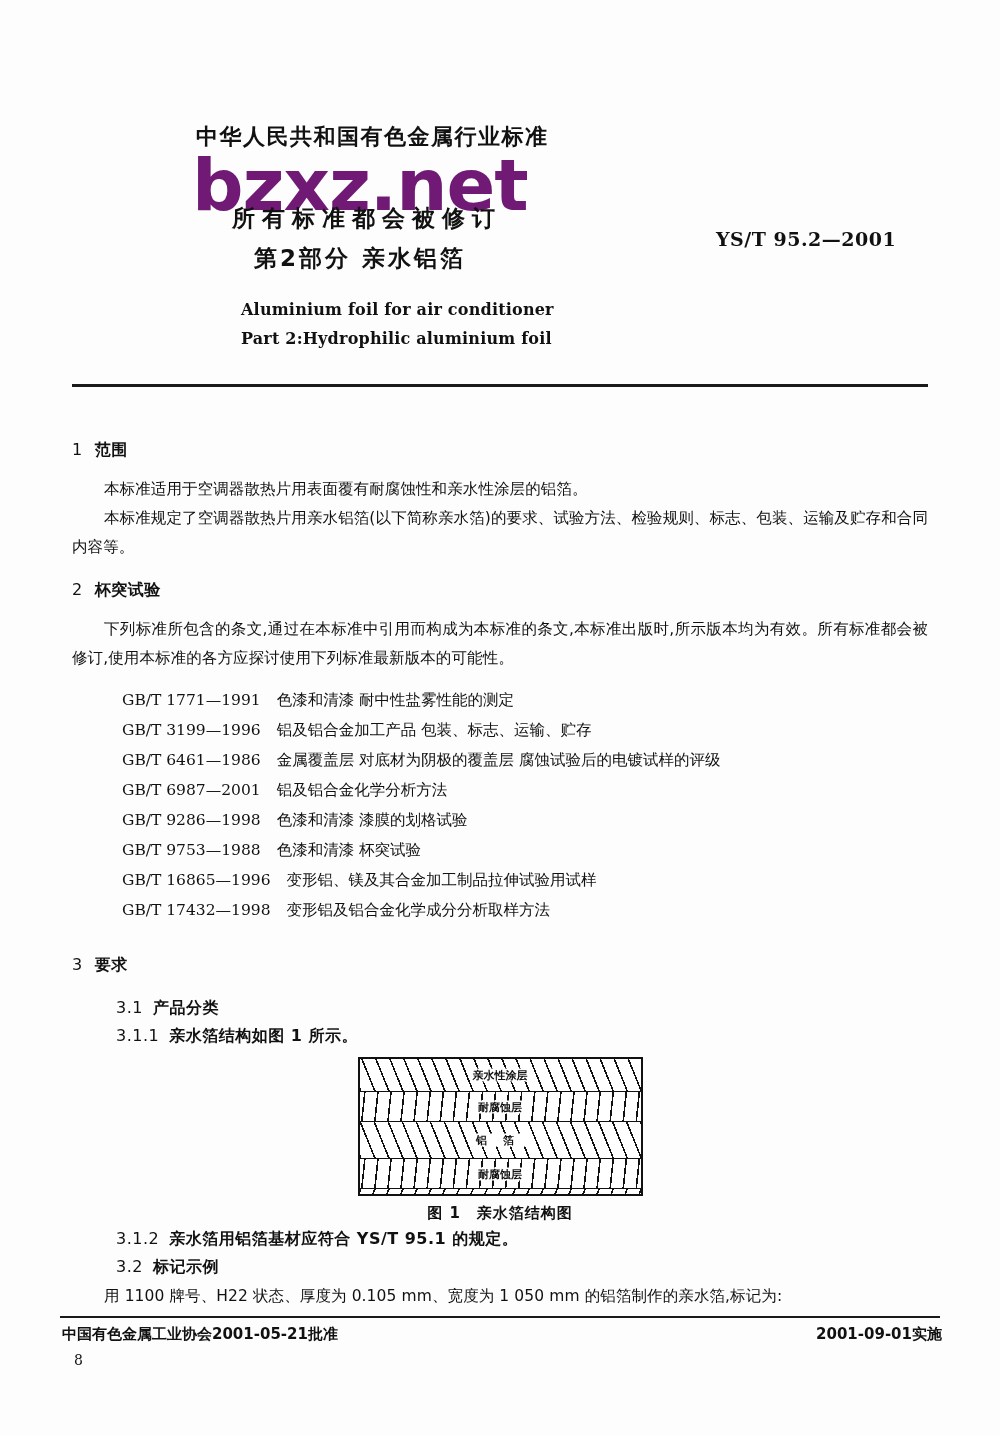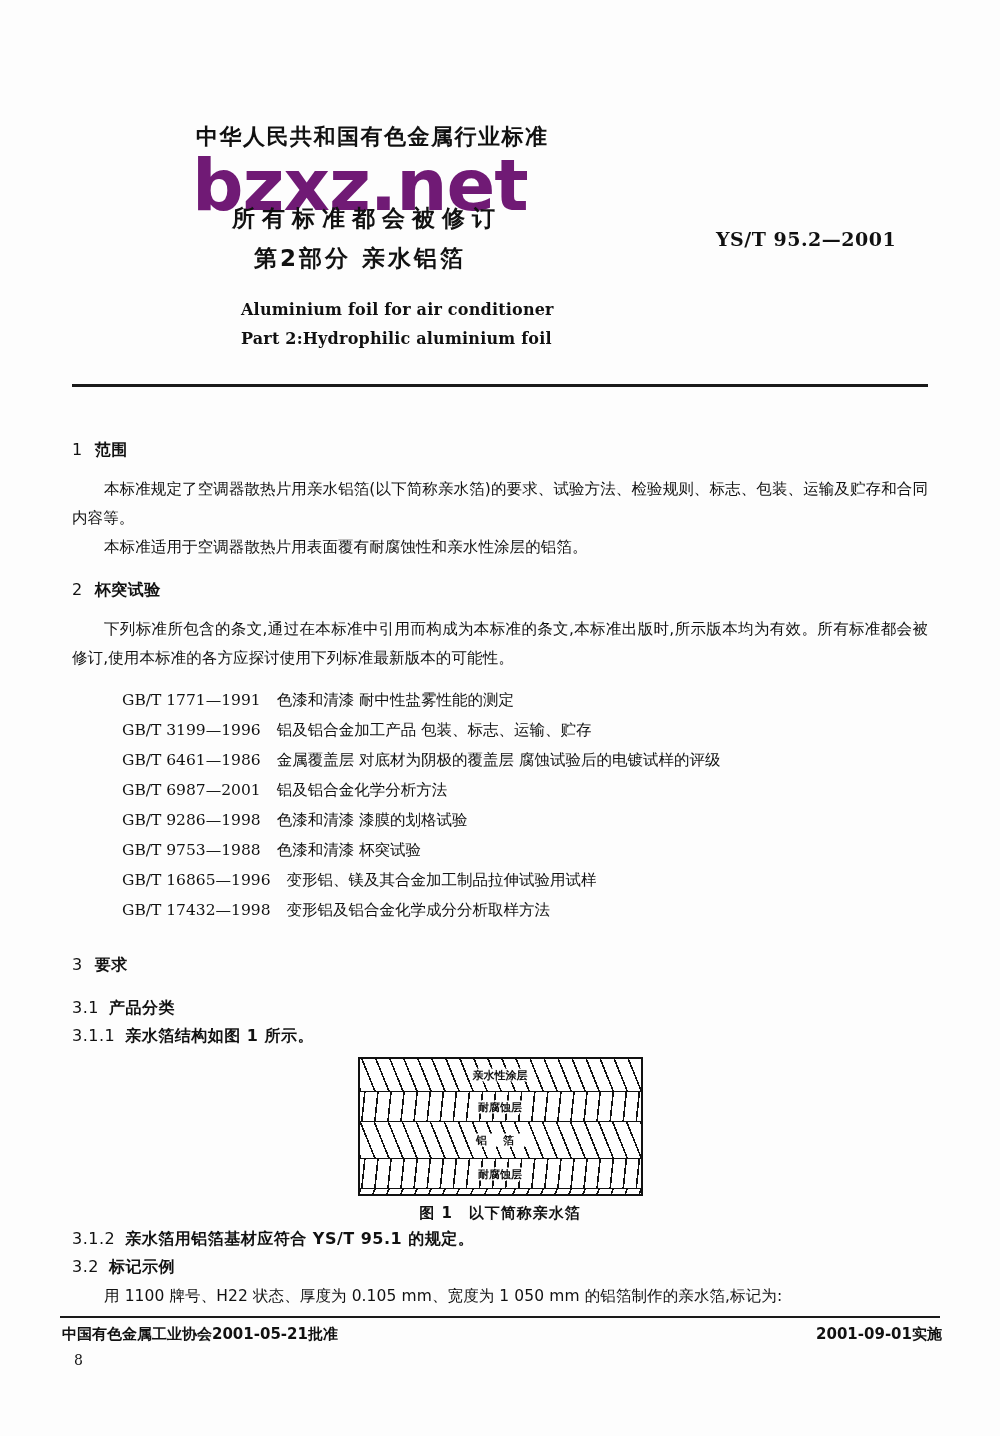--- a/index.html
+++ b/index.html
@@ -123,21 +123,21 @@
     letter-spacing: 0.5px;
   }
   .h1 .num { margin-right: 12px; font-weight: normal; }
   .h2 {
     font-family: "DejaVu Sans", sans-serif;
     font-size: 16px;
     font-weight: bold;
     margin: 0;
     letter-spacing: 0.5px;
   }
-  .h2 .num { margin-right: 10px; font-weight: normal; }
+  .h2 .num { margin-right: 10px; font-weight: normal; margin-left: 44px; }
   .para {
     font-family: "DejaVu Sans", sans-serif;
     font-size: 15.5px;
     line-height: 29px;
     margin: 0;
     text-indent: 32px;
     text-align: justify;
     letter-spacing: 0.1px;
   }
   .gap-s { height: 10px; }
@@ -291,22 +291,22 @@
     <div class="title-en-2">Part 2:Hydrophilic aluminium foil</div>
 
     <div class="rule-top"></div>
 
     <div class="body-area">
 
       <div class="h1">
         <span class="num">1</span><span>范围</span>
       </div>
       <div class="gap-s"></div>
+      <p class="para">本标准适用于空调器散热片用表面覆有耐腐蚀性和亲水性涂层的铝箔。</p>
       <p class="para">本标准规定了空调器散热片用亲水铝箔(以下简称亲水箔)的要求、试验方法、检验规则、标志、包装、运输及贮存和合同内容等。</p>
-      <p class="para">本标准适用于空调器散热片用表面覆有耐腐蚀性和亲水性涂层的铝箔。</p>
 
       <div class="gap-m"></div>
 
       <div class="h1">
         <span class="num">2</span><span>杯突试验</span>
       </div>
       <div class="gap-s"></div>
       <p class="para">下列标准所包含的条文,通过在本标准中引用而构成为本标准的条文,本标准出版时,所示版本均为有效。所有标准都会被修订,使用本标准的各方应探讨使用下列标准最新版本的可能性。</p>
 
       <ul class="ref-list">
@@ -367,21 +367,21 @@
           <div class="layer" style="height:30px">
             <div class="hatch-vert"></div>
             <span class="layer-label">耐腐蚀层</span>
           </div>
           <div class="layer" style="height:30px">
             <div class="hatch-back"></div>
             <span class="layer-label">亲水性涂层</span>
           </div>
         </div>
         <div class="figure-caption">
-          <span class="cap-num">图 1</span><span>以下简称亲水箔</span>
+          <span class="cap-num">图 1</span><span>亲水箔结构图</span>
         </div>
       </div>
 
       <div style="height:6px"></div>
       <div class="h2">
         <span class="num">3.1.2</span><span>亲水箔用铝箔基材应符合 YS/T 95.1 的规定。</span>
       </div>
       <div style="height:7px"></div>
       <div class="h2">
         <span class="num">3.2</span><span>标记示例</span>

